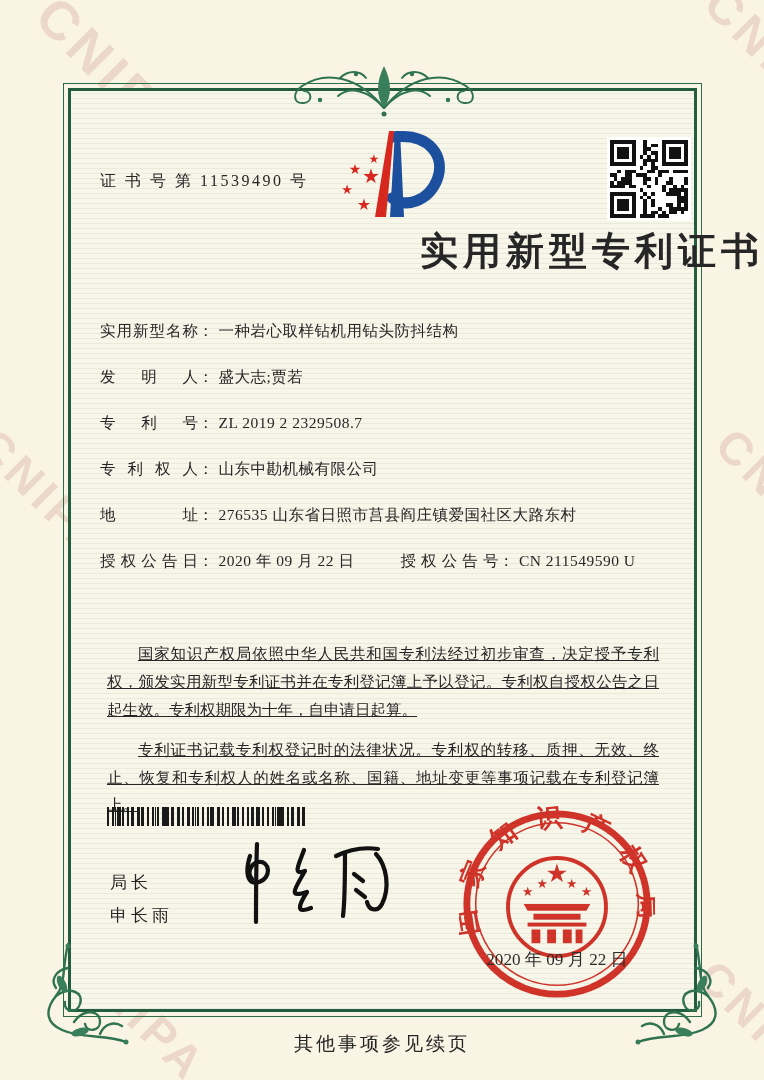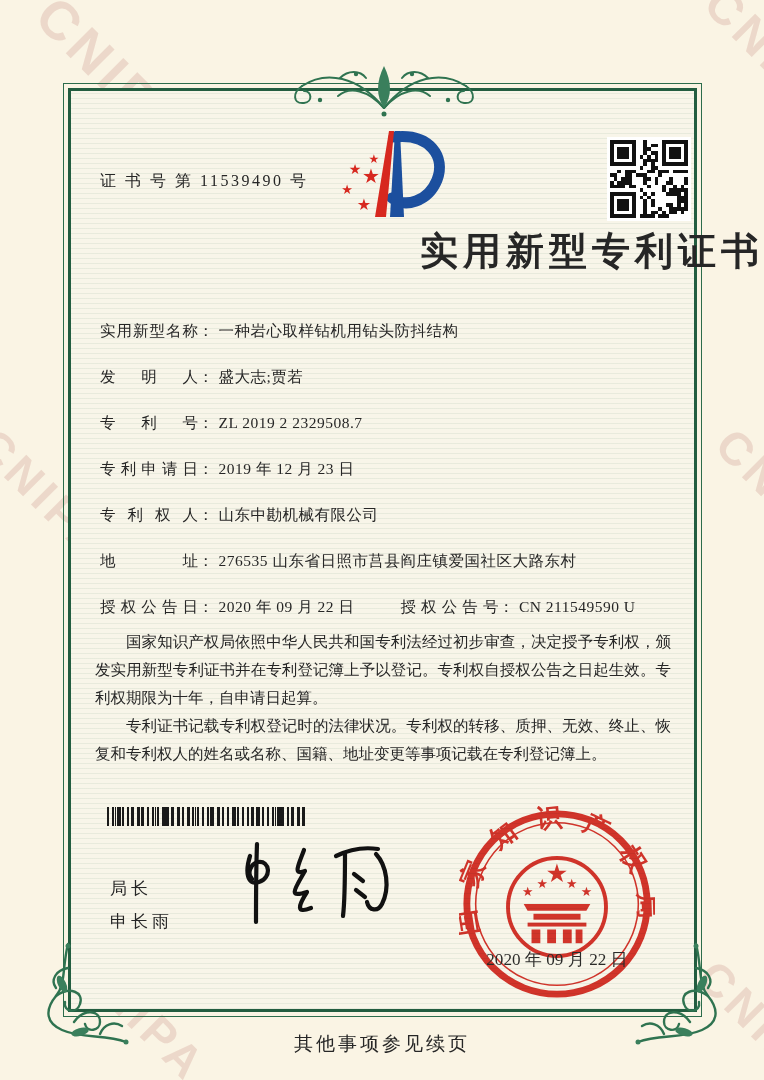--- a/index.html
+++ b/index.html
@@ -41,31 +41,31 @@
     display:flex; flex-direction:column; gap:25px; font-size:15.5px;}
   .frow{line-height:21px; white-space:nowrap;}
   .flabel{display:inline-block; width:98px; text-align:justify; text-align-last:justify; vertical-align:bottom;}
   .fvalue{padding-left:5px; letter-spacing:0.5px;}
   .fgroup2{margin-left:46px;}
   
   .body-text{
     position:absolute; left:95px; top:628px; width:576px;
     font-size:15.5px; line-height:1.8; text-align:justify;
   }
-  .body-text p{margin:0; text-indent:2em;}
+  .body-text p{margin:12px; text-indent:2em;text-decoration:underline;}
   
   .barcode{
     position:absolute; left:107px; top:807px; width:200px; height:19px;
     background:
       repeating-linear-gradient(90deg,#1a1a1a 0 2px,transparent 2px 5px),
       repeating-linear-gradient(90deg,#1a1a1a 0 1px,transparent 1px 8px),
       repeating-linear-gradient(90deg,transparent 0 11px,#1a1a1a 11px 14px,transparent 14px 23px);
   }
   
-  .signer{position:absolute; left:110px; top:866px; font-size:17px; letter-spacing:4px; line-height:33px;margin-top:6px;}
+  .signer{position:absolute; left:110px; top:866px; font-size:17px; letter-spacing:4px; line-height:33px;}
   .sig{position:absolute; left:212px; top:838px; width:200px; height:104px;}
   .seal{position:absolute; left:459px; top:806px; width:196px; height:196px; opacity:0.93; mix-blend-mode:multiply;}
   
   .page-num{position:absolute; left:0; right:0; top:981px; text-align:center; font-size:13.5px; letter-spacing:2px;}
   .note{position:absolute; left:0; right:0; top:1031px; text-align:center; font-size:19px; letter-spacing:3px;}
 </style>
 </head>
 <body>
 
 <div class="page">
@@ -286,23 +286,20 @@
     <div class="frow">
       <span class="flabel">实用新型名称</span><span>：</span><span class="fvalue">一种岩心取样钻机用钻头防抖结构</span>
     </div>
     <div class="frow">
       <span class="flabel">发明人</span><span>：</span><span class="fvalue">盛大志;贾若</span>
     </div>
     <div class="frow">
       <span class="flabel">专利号</span><span>：</span><span class="fvalue">ZL 2019 2 2329508.7</span>
     </div>
     <div class="frow">
-      <span class="flabel">专利申请日</span><span>：</span><span class="fvalue">2019 年 12 月 23 日</span>
-    </div>
-    <div class="frow">
       <span class="flabel">专利权人</span><span>：</span><span class="fvalue">山东中勘机械有限公司</span>
     </div>
     <div class="frow">
       <span class="flabel">地址</span><span>：</span><span class="fvalue">276535  山东省日照市莒县阎庄镇爱国社区大路东村</span>
     </div>
     <div class="frow">
       <span><span class="flabel">授权公告日</span><span>：</span><span class="fvalue">2020 年 09 月 22 日</span></span><span class="fgroup2"><span class="flabel">授权公告号</span><span>：</span><span class="fvalue">CN 211549590 U</span></span>
     </div>
   </div>
 

